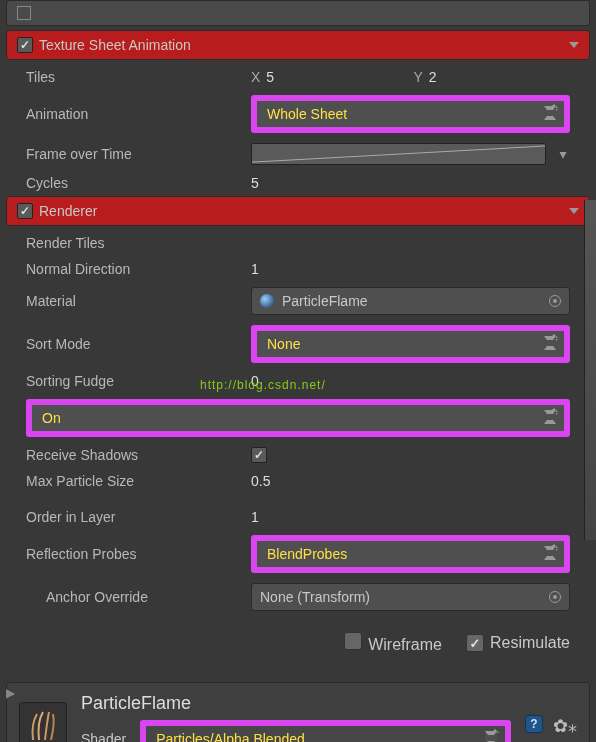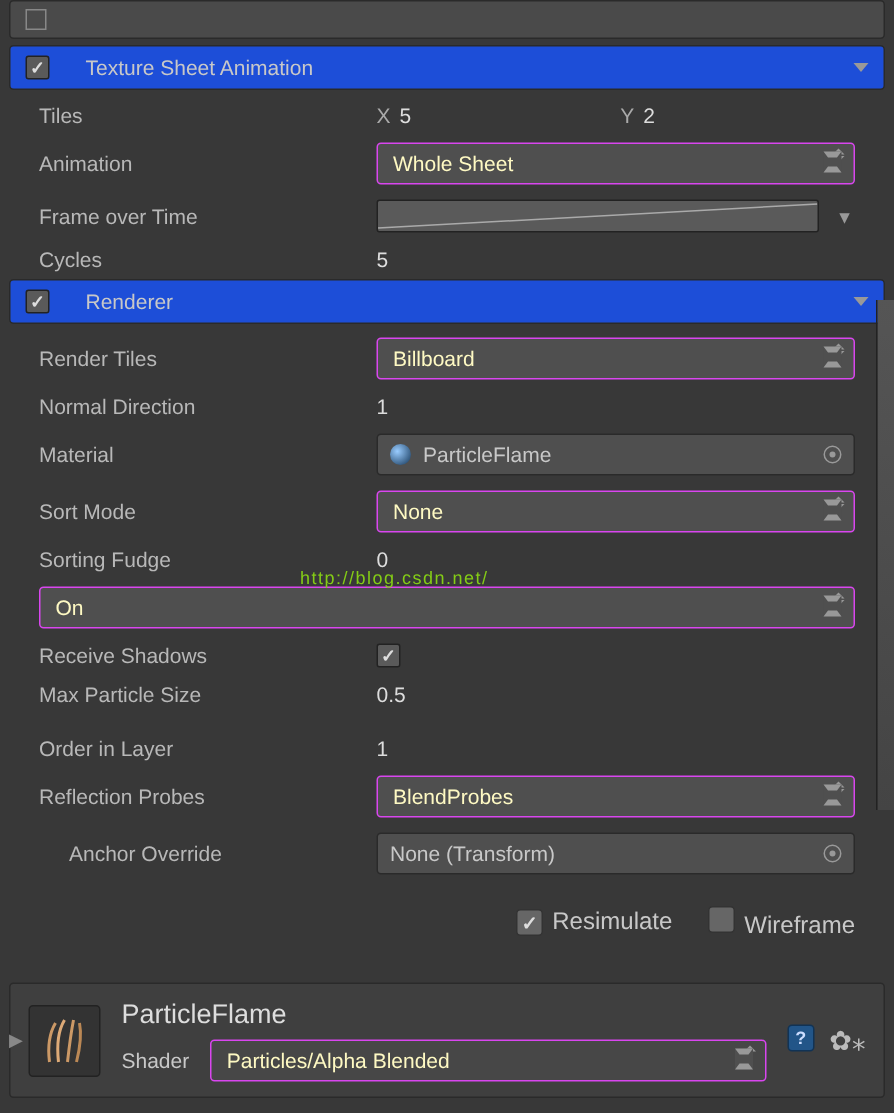--- a/index.html
+++ b/index.html
@@ -1,28 +1,28 @@
 <!DOCTYPE html>
 <html><head>
 <meta charset="utf-8">
 <style>
 *{margin:0;padding:0;box-sizing:border-box;font-family:Arial,sans-serif}
 body{background:#383838;color:#c8c8c8;font-size:14px;width:596px;height:742px;overflow:hidden}
 .panel{padding:0}
-.module-hdr{background:#1d4ed8;border:1px solid #2a2a2a;border-radius:3px;padding:6px 10px;margin:0 6px 4px 6px;display:flex;align-items:center;gap:24px;position:relative}
+.module-hdr{background:#b91c1c;border:1px solid #2a2a2a;border-radius:3px;padding:6px 10px;margin:0 6px 4px 6px;display:flex;align-items:center;gap:6px;position:relative}
 .module-hdr::after{content:"";position:absolute;right:10px;top:50%;transform:translateY(-50%);width:0;height:0;border-left:5px solid transparent;border-right:5px solid transparent;border-top:6px solid #999}
 .check{width:16px;height:16px;background:#5a5a5a;border:1px solid #222;border-radius:2px;display:flex;align-items:center;justify-content:center;color:#ddd;font-size:12px;line-height:1}
 .check.on::before{content:"✓";font-weight:bold}
 .row{display:flex;align-items:center;padding:5px 26px;gap:10px}
 .lbl{flex:0 0 215px;color:#b8b8b8}
 .lbl.indent{padding-left:20px}
 .xy{display:flex;align-items:center;gap:6px;flex:1}
 .xy span.ax{color:#aaa}
 .val{flex:1;color:#ddd}
-.dropdown{flex:1;background:#4f4f4f;border:1px solid #d946ef;border-radius:3px;padding:5px 10px;position:relative;color:#fef9c3}
+.dropdown{flex:1;background:#4f4f4f;border:6px solid #d946ef;border-radius:3px;padding:5px 10px;position:relative;color:#fde047}
 .dropdown::after{content:"";position:absolute;right:8px;top:5px;width:6px;height:6px;border-top:4px solid #999;border-bottom:4px solid #999;border-left:3px solid transparent;border-right:3px solid transparent;background:#4f4f4f}
 .dd-split{position:absolute;right:6px;top:3px;display:flex;flex-direction:column;gap:1px}
 .dd-split i{width:0;height:0;border-left:4px solid transparent;border-right:4px solid transparent}
 .dd-split i.u{border-bottom:4px solid #999}
 .dd-split i.d{border-top:4px solid #999}
 .curve{flex:1;height:22px;background:#5a5a5a;border:1px solid #222;border-radius:2px;position:relative;overflow:hidden}
 .curve svg{width:100%;height:100%}
 .curve-btn{width:14px;display:flex;align-items:center;justify-content:center;color:#999}
 .matslot{flex:1;background:#4f4f4f;border:1px solid #2a2a2a;border-radius:3px;padding:5px 8px;display:flex;align-items:center;gap:8px;position:relative}
 .matslot .ball{width:14px;height:14px;border-radius:50%;background:radial-gradient(circle at 35% 35%,#9cf,#135)}
@@ -97,27 +97,20 @@
   <span class="val">5</span>
 </div>
 
 <div class="module-hdr">
   <span class="check on"></span>
   <span>Renderer</span>
 </div>
 
 <div class="row">
   <span class="lbl">Render Tiles</span>
-  <div class="dropdown">
-    <span>Billboard</span>
-    <span class="dd-split">
-          <i class="u"></i>
-          <i class="d"></i>
-        </span>
-  </div>
 </div>
 
 <div class="row">
   <span class="lbl">Normal Direction</span>
   <span class="val">1</span>
 </div>
 
 <div class="row">
   <span class="lbl">Material</span>
   <div class="matslot">
@@ -186,22 +179,22 @@
 
 <div class="row">
   <span class="lbl indent">Anchor Override</span>
   <div class="matslot">
     <span>None (Transform)</span>
     <span class="pick"></span>
   </div>
 </div>
 
 <div class="bottom-toggle">
+  <span><span class="cb"></span><span>Wireframe</span></span>
   <span><span class="cb on"></span><span>Resimulate</span></span>
-  <span><span class="cb"></span><span>Wireframe</span></span>
 </div>
 
 <div class="mat-sec">
   <div class="mat-icon">
     <svg viewBox="0 0 40 40">
       <path d="M10 34 Q8 18 14 8" stroke="#c96" stroke-width="2" fill="none"></path>
       <path d="M16 34 Q14 16 20 6" stroke="#da7" stroke-width="2" fill="none"></path>
       <path d="M22 34 Q24 16 26 6" stroke="#c96" stroke-width="2" fill="none"></path>
       <path d="M28 34 Q32 18 30 8" stroke="#b85" stroke-width="2" fill="none"></path>
     </svg>

